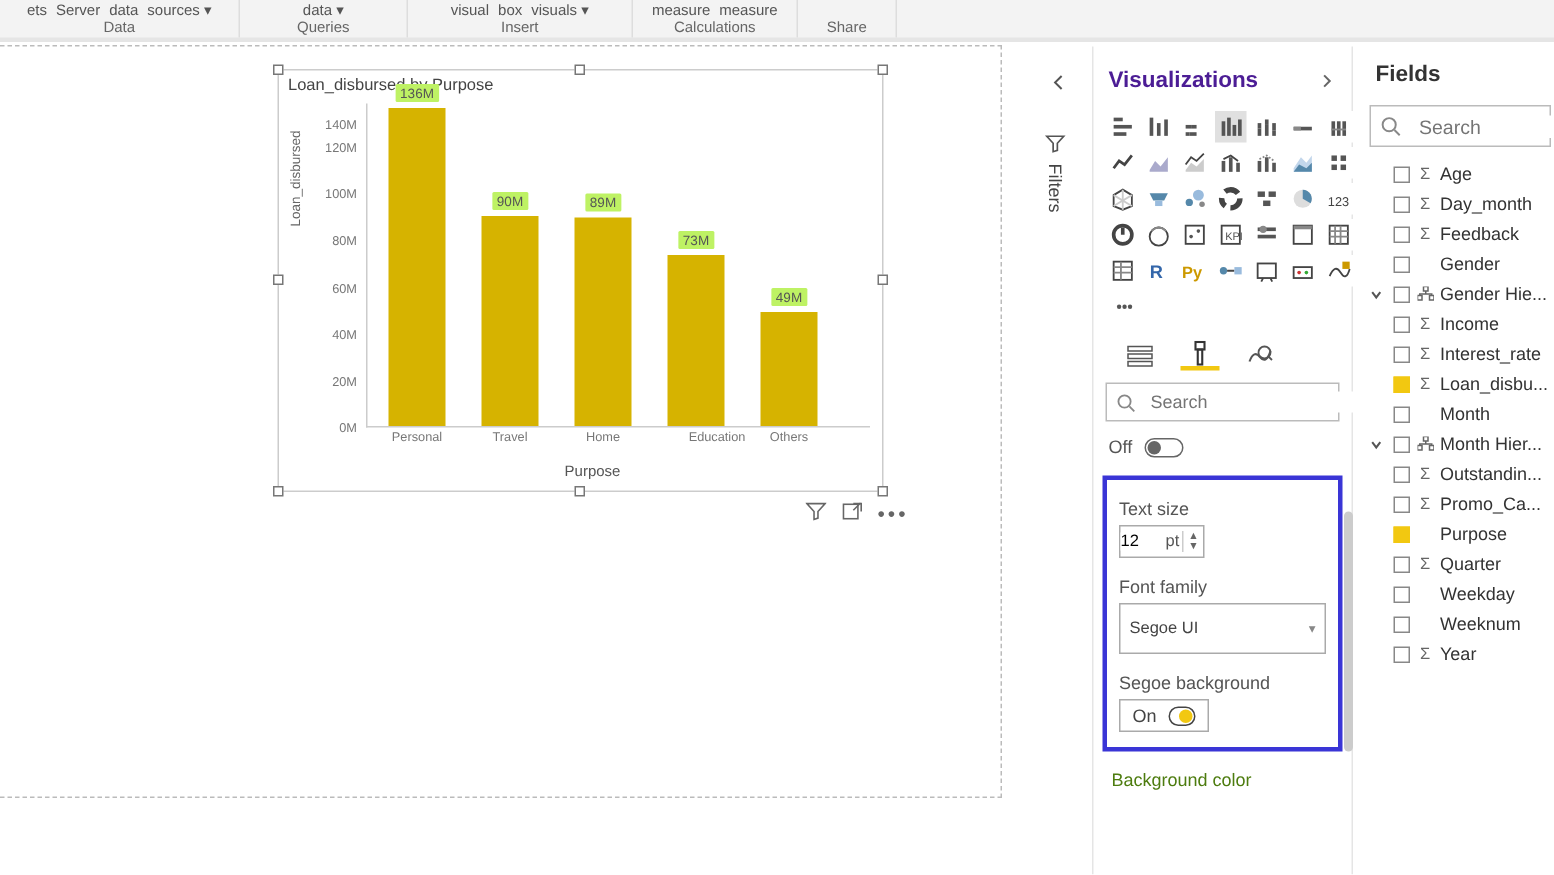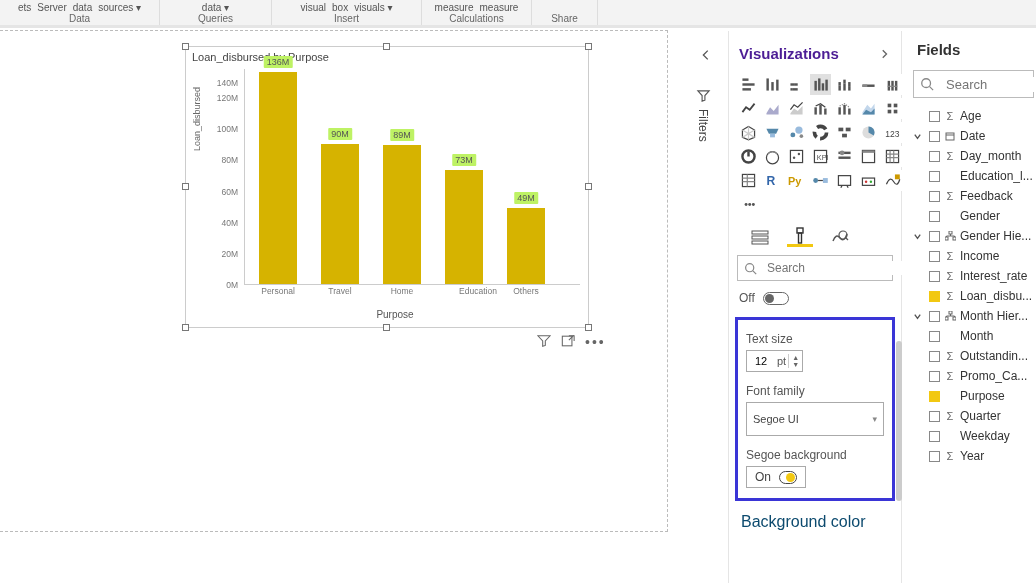--- a/index.html
+++ b/index.html
@@ -51,28 +51,28 @@
   .tab-icons .ti.active { border-bottom:3px solid #f2c811; color:#333;}
   .viz-search { margin:6px 8px; border:1px solid #bbb; display:flex; align-items:center; height:26px;}
   .viz-search input { border:none; outline:none; flex:1; font-size:12px; padding:0 4px; color:#888;}
   .off-row { display:flex; align-items:center; gap:8px; padding:4px 10px 10px; font-size:12px; color:#555;}
   .toggle { position:relative; width:26px; height:13px; border:1px solid #666; border-radius:7px; }
   .toggle .knob { position:absolute; width:9px; height:9px; background:#666; border-radius:50%; top:1px; left:1px;}
 
   .highlight-box { margin:2px 6px 8px; border:3px solid #3a35d6; padding:8px 8px 10px;}
   .form-label { font-size:12px; color:#555; margin:4px 0 4px; }
   .spin { display:inline-flex; align-items:center; border:1px solid #aaa; height:22px;}
-  .spin input { width:28px; border:none; text-align:center; font-size:11px; outline:none;}
+  .spin input { width:28px; border:none; text-align:left; font-size:11px; outline:none;}
   .spin .unit { font-size:11px; color:#555; padding:0 2px;}
   .spin .arrows { display:flex; flex-direction:column; font-size:7px; line-height:7px; color:#666; padding:0 3px; border-left:1px solid #ccc;}
   .select { border:1px solid #aaa; height:22px; display:flex; align-items:center; justify-content:space-between; padding:16px 6px; font-size:11px; color:#444;}
   .on-toggle { display:flex; align-items:center; gap:8px; border:1px solid #aaa; padding:3px 8px; width:60px; font-size:12px; color:#444;}
   .on-toggle .tg { position:relative; width:26px; height:13px; border:1px solid #444; border-radius:7px;}
   .on-toggle .tg .kn { position:absolute; width:9px; height:9px; top:1px; right:1px; border-radius:50%; background:#f2c811;}
-  .bg-color-label { font-size:16px; color:#0c4a6e; padding:4px 12px 0;}
+  .bg-color-label { font-size:12px; color:#4d7c0f; padding:4px 12px 0;}
 
   
   .fields-pane { position:absolute; left:903px; top:31px; right:0; bottom:0; background:#fff; padding:10px 0 0 10px;}
   .fields-header { font-size:15px; font-weight:600; padding:0 0 12px 4px;}
   .fields-search { border:1px solid #bbb; display:flex; align-items:center; height:28px; margin:0 2px 8px 0;}
   .fields-search input { border:none; outline:none; flex:1; font-size:13px; padding:0 6px; color:#888;}
   .fields-list { overflow:hidden;}
   .field-row { display:flex; align-items:center; gap:5px; font-size:12px; color:#333; padding:3px 0 3px 16px; white-space:nowrap;}
   .field-row.table { padding-left:0; }
   .field-row .exp { width:11px; color:#555; font-size:10px; display:inline-block; text-align:center;}
@@ -520,44 +520,24 @@
         </svg>
     </span>
     <input placeholder="Search" style="">
   </div>
   <div class="fields-list" id="fieldslist">
       <div class="field-row">
         <span class="cb"></span>
         <span class="sig">Σ</span>
         <span>Age</span>
       </div>
-      <div class="field-row table">
-        <span class="exp">
-          <svg width="9" height="9" viewBox="0 0 10 10">
-            <path d="M2 3 L5 7 L8 3" fill="none" stroke="#555" stroke-width="1.5"></path>
-          </svg>
-        </span>
-        <span class="cb"></span>
-        <span class="sig">
-          <svg width="10" height="10" viewBox="0 0 10 10">
-            <rect x="1" y="2" width="8" height="7" fill="none" stroke="#666"></rect>
-            <path d="M1 4 H9" stroke="#666"></path>
-          </svg>
-        </span>
-        <span>Date</span>
-      </div>
       <div class="field-row">
         <span class="cb"></span>
         <span class="sig">Σ</span>
         <span>Day_month</span>
-      </div>
-      <div class="field-row">
-        <span class="cb"></span>
-        <span class="sig"></span>
-        <span>Education_l...</span>
       </div>
       <div class="field-row">
         <span class="cb"></span>
         <span class="sig">Σ</span>
         <span>Feedback</span>
       </div>
       <div class="field-row">
         <span class="cb"></span>
         <span class="sig"></span>
         <span>Gender</span>
@@ -587,44 +567,44 @@
       <div class="field-row">
         <span class="cb"></span>
         <span class="sig">Σ</span>
         <span>Interest_rate</span>
       </div>
       <div class="field-row">
         <span class="cb ck"></span>
         <span class="sig">Σ</span>
         <span>Loan_disbu...</span>
       </div>
+      <div class="field-row">
+        <span class="cb"></span>
+        <span class="sig"></span>
+        <span>Month</span>
+      </div>
       <div class="field-row table">
         <span class="exp">
           <svg width="9" height="9" viewBox="0 0 10 10">
             <path d="M2 3 L5 7 L8 3" fill="none" stroke="#555" stroke-width="1.5"></path>
           </svg>
         </span>
         <span class="cb"></span>
         <span class="sig hier">
           <svg width="11" height="10" viewBox="0 0 11 10">
             <rect x="4" y="0" width="3" height="3" fill="none" stroke="#666"></rect>
             <rect x="0" y="6" width="3" height="3" fill="none" stroke="#666"></rect>
             <rect x="8" y="6" width="3" height="3" fill="none" stroke="#666"></rect>
             <path d="M5.5 3 V5 M5.5 5 H1.5 V6 M5.5 5 H9.5 V6" fill="none" stroke="#666"></path>
           </svg>
         </span>
         <span>Month Hier...</span>
       </div>
       <div class="field-row">
         <span class="cb"></span>
-        <span class="sig"></span>
-        <span>Month</span>
-      </div>
-      <div class="field-row">
-        <span class="cb"></span>
         <span class="sig">Σ</span>
         <span>Outstandin...</span>
       </div>
       <div class="field-row">
         <span class="cb"></span>
         <span class="sig">Σ</span>
         <span>Promo_Ca...</span>
       </div>
       <div class="field-row">
         <span class="cb ck"></span>
@@ -636,17 +616,22 @@
         <span class="sig">Σ</span>
         <span>Quarter</span>
       </div>
       <div class="field-row">
         <span class="cb"></span>
         <span class="sig"></span>
         <span>Weekday</span>
       </div>
       <div class="field-row">
         <span class="cb"></span>
+        <span class="sig"></span>
+        <span>Weeknum</span>
+      </div>
+      <div class="field-row">
+        <span class="cb"></span>
         <span class="sig">Σ</span>
         <span>Year</span>
       </div>
     </div>
 </div>
 
 </body></html>

